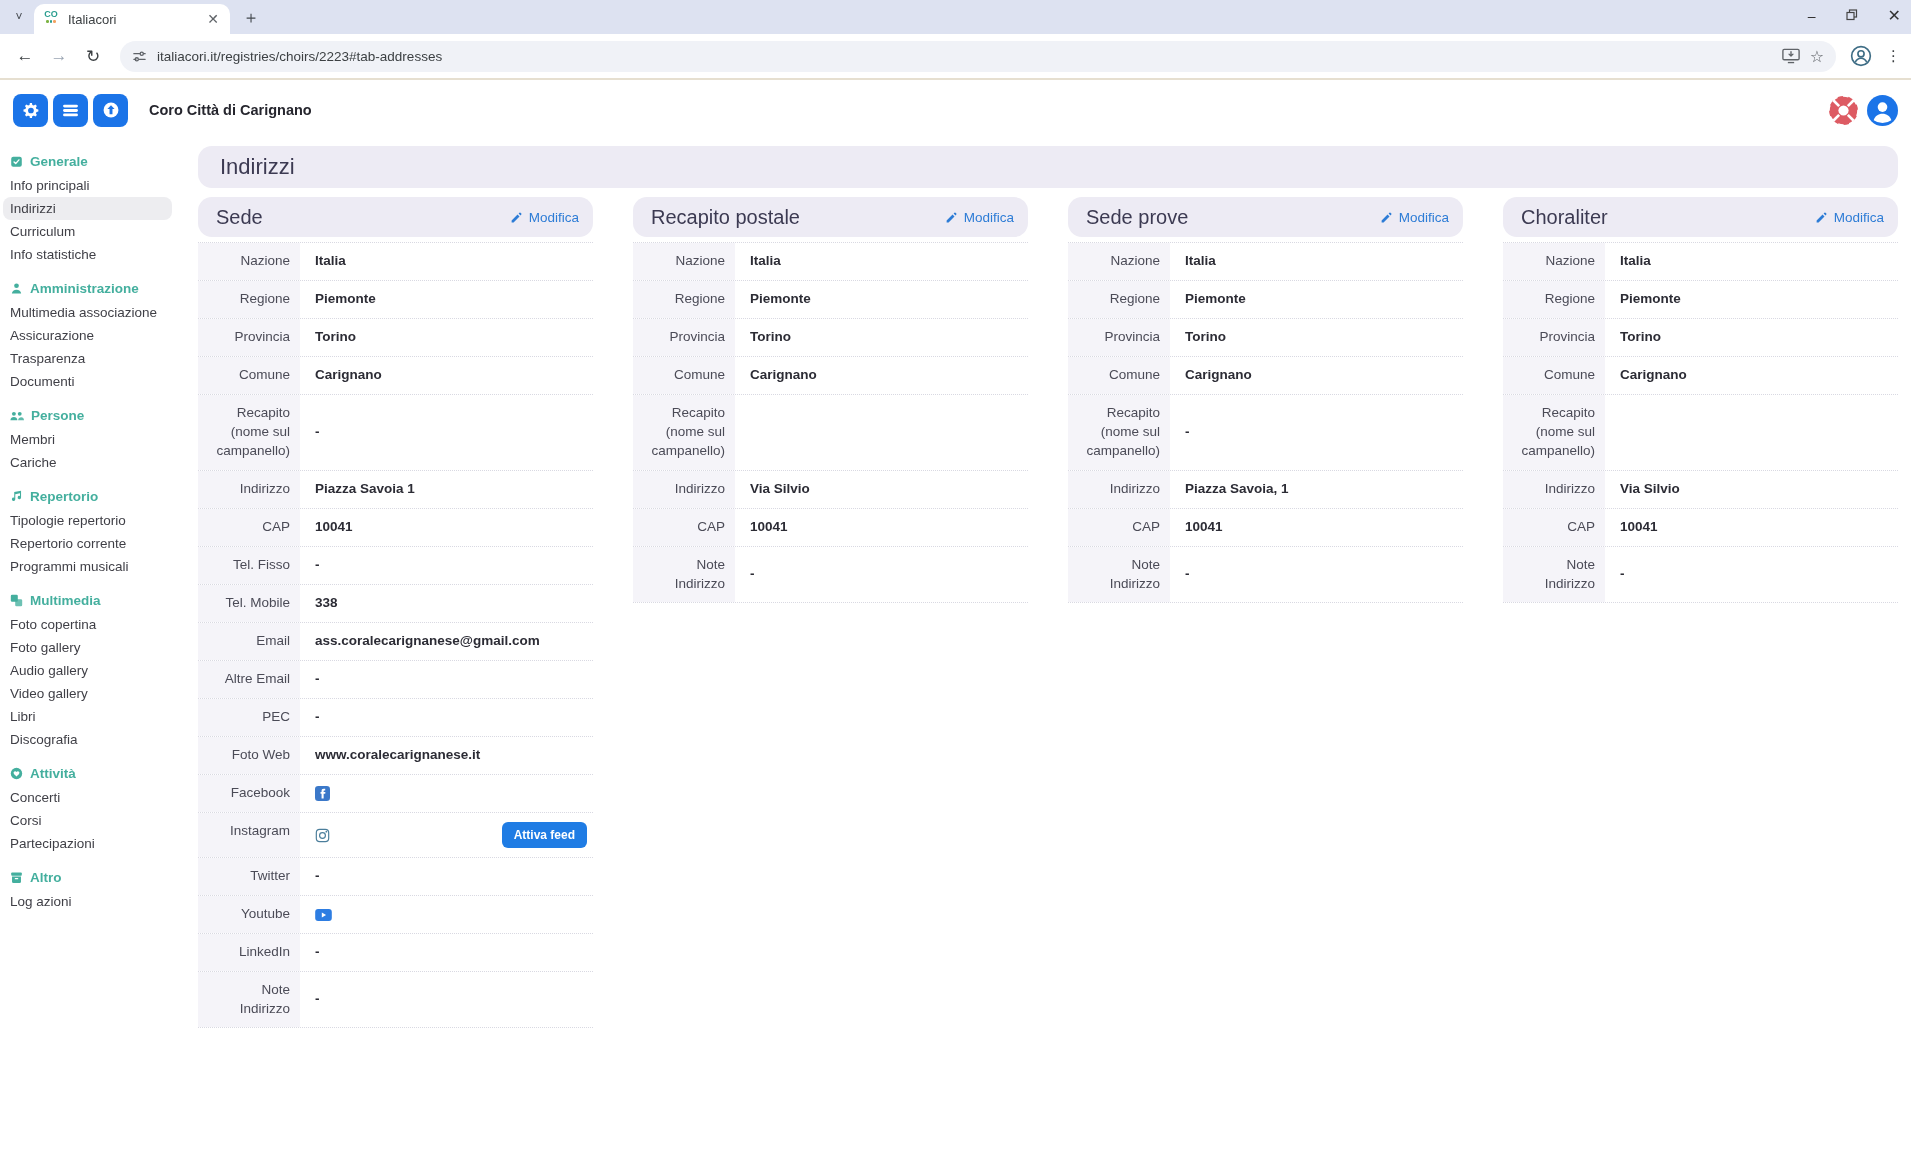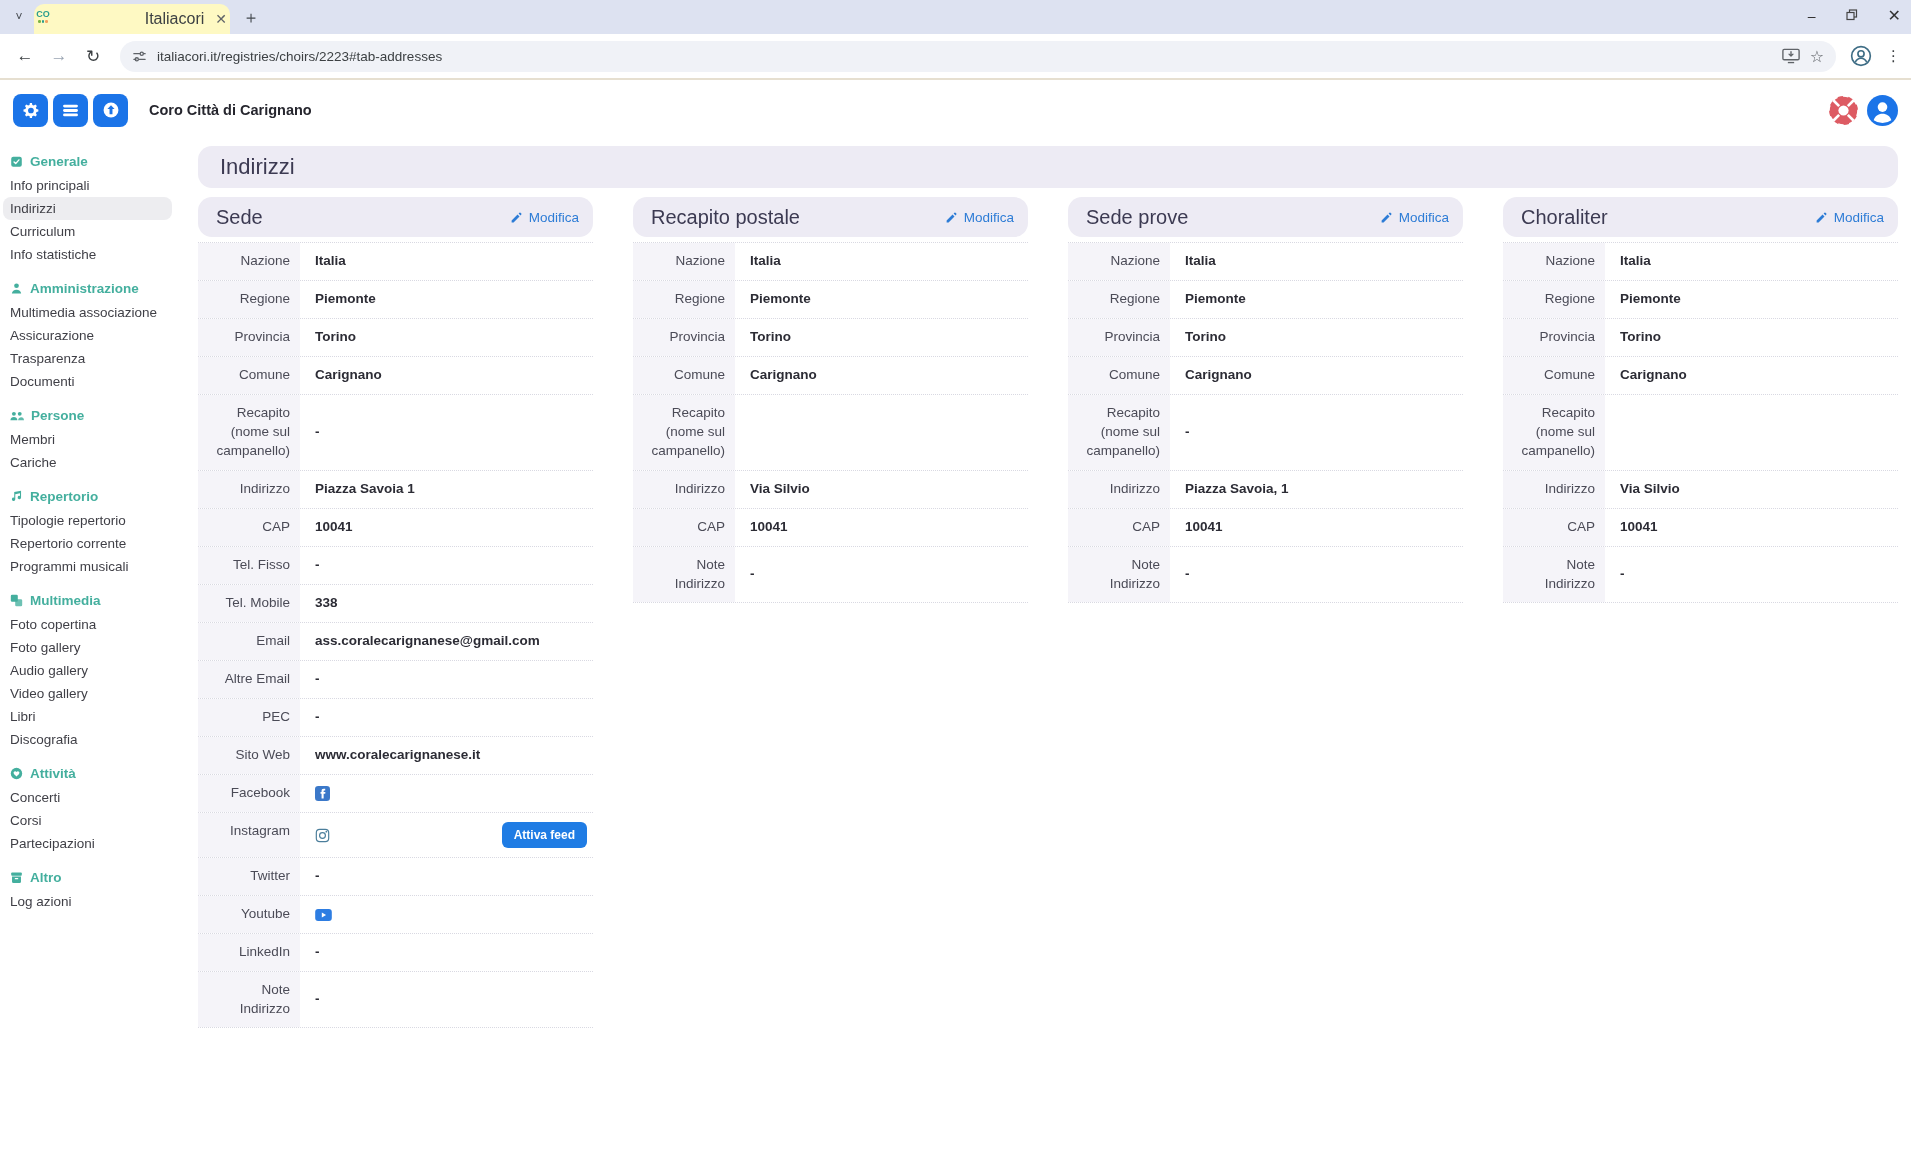--- a/index.html
+++ b/index.html
@@ -5,27 +5,27 @@
   * { margin:0; padding:0; box-sizing:border-box; }
   html,body { width:1911px; height:1152px; overflow:hidden; background:#fff;
               font-family:"Liberation Sans","DejaVu Sans",sans-serif; }
   .ic { display:inline-flex; align-items:center; justify-content:center; }
   .ic svg { display:block; }
 
   
   .tabstrip { height:34px; background:#dde2f1; display:flex; align-items:flex-end; position:relative; }
   .tabsearch { width:26px; height:26px; margin:0 2px 4px 6px; display:flex; align-items:center; justify-content:center;
                color:#454a50; font-size:12px; border-radius:6px; }
-  .tab { width:196px; height:30px; background:#fef9c3; border-radius:10px 10px 0 0; display:flex; align-items:center;
-         padding:0 0; gap:8px; }
+  .tab { width:196px; height:30px; background:#ffffff; border-radius:10px 10px 0 0; display:flex; align-items:center;
+         padding:0 8px; gap:8px; }
   .favicon { width:18px; height:18px; display:flex; flex-direction:column; align-items:center; line-height:1; }
   .favicon .co { font-size:9px; font-weight:bold; color:#2a9d8f; letter-spacing:0; }
   .favicon .dots { display:flex; gap:1px; margin-top:1px; }
   .favicon .dots i { width:2.5px; height:2.5px; border-radius:50%; display:block; }
-  .tab-title { flex:1; font-size:16px; color:#3c4043; white-space:nowrap; overflow:hidden;text-align:right; }
+  .tab-title { flex:1; font-size:13px; color:#3c4043; white-space:nowrap; overflow:hidden; }
   .tab-close { color:#5f6368; font-size:14px; padding:0 3px; }
   .newtab { width:26px; height:26px; margin:0 0 4px 8px; display:flex; align-items:center; justify-content:center;
             color:#454a50; font-size:17px; }
   .win-controls { position:absolute; right:10px; top:6px; display:flex; gap:30px; align-items:center; color:#333; }
   .win-controls span { font-size:14px; }
 
   .toolbar { height:44px; background:#fff; display:flex; align-items:center; padding:0 10px; gap:4px; }
   .navbtn { width:30px; height:30px; display:flex; align-items:center; justify-content:center; font-size:17px;
             color:#3c4043; border-radius:50%; }
   .navbtn.disabled { color:#9aa4b2; }
@@ -369,21 +369,21 @@
                 <span>-</span>
               </div>
             </div>
             <div class="crow">
               <div class="clabel">PEC</div>
               <div class="cvalue">
                 <span>-</span>
               </div>
             </div>
             <div class="crow">
-              <div class="clabel">Sito Web</div>
+              <div class="clabel">Foto Web</div>
               <div class="cvalue">
                 <span>www.coralecarignanese.it</span>
               </div>
             </div>
             <div class="crow">
               <div class="clabel">Facebook</div>
               <div class="cvalue">
                 <span class="ic" style="margin-top: 1px;">
                   <svg viewBox="0 0 16 16" width="15" height="15">
                     <rect width="16" height="16" rx="3.5" fill="#3b78c9"></rect>

